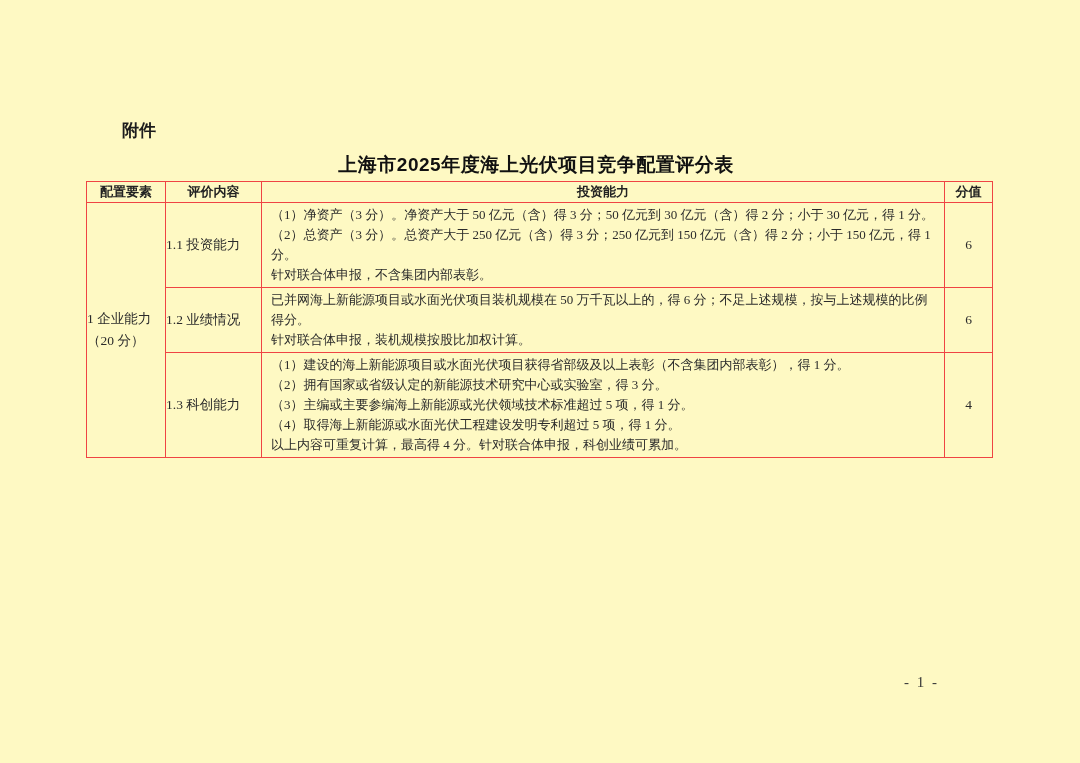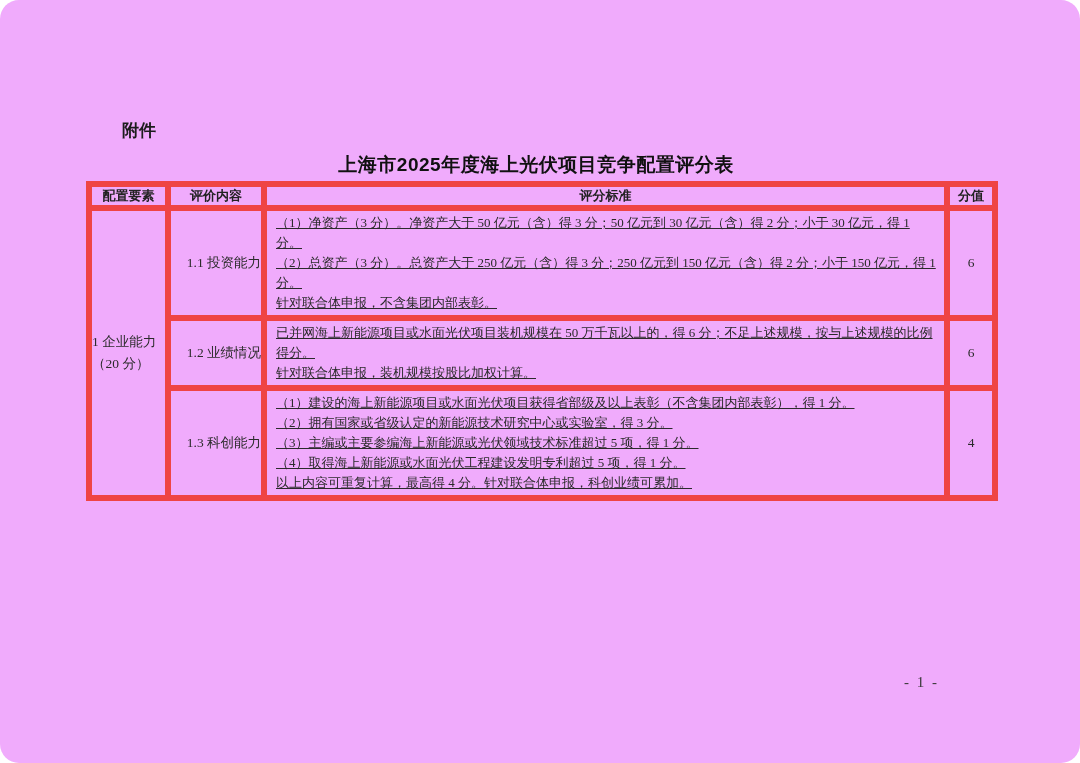--- a/index.html
+++ b/index.html
@@ -11,23 +11,22 @@
   body {
     width: 1080px;
     height: 763px;
     font-family: "Liberation Serif", "DejaVu Serif", serif;
     color: #262626;
     position: relative;
   }
   .page {
     position: absolute;
     inset: 0;
-    background: #f0abfc;
+    background: #fef9c3;
     overflow: hidden;
-    border-radius: 19px;
   }
   .attachment-label {
     position: absolute;
     left: 122px;
     top: 119px;
     font-size: 17px;
     font-weight: 600;
     color: #1c1c1c;
     font-family: "Liberation Sans", "DejaVu Sans", sans-serif;
   }
@@ -47,52 +46,51 @@
   table.scoring-table {
     position: absolute;
     left: 86px;
     top: 181px;
     width: 906px;
     border-collapse: collapse;
     table-layout: fixed;
   }
   .scoring-table th,
   .scoring-table td {
-    border: 6px solid #ef4444;
+    border: 1px solid #ef4444;
     padding: 0;
     vertical-align: middle;
   }
   .scoring-table th {
     height: 21px;
     font-size: 13px;
     font-weight: 600;
     text-align: center;
     color: #222222;
   }
   tr.row-1 { height: 82px; }
   tr.row-2 { height: 58px; }
   tr.row-3 { height: 104px; }
   td.group-cell {
     text-align: left;
     font-size: 13.5px;
     line-height: 22px;
     color: #2b2b2b;
   }
   td.content-cell {
-    text-align: right;
+    text-align: left;
     font-size: 13.5px;
     color: #2b2b2b;
   }
   td.criteria-cell {
     font-size: 13px;
     line-height: 20px;
     padding: 2px 8px 2px 9px;
     color: #2b2b2b;
     text-align: left;
-    text-decoration: underline;
   }
   td.criteria-cell .para { margin: 0; }
   td.score-cell {
     text-align: center;
     font-size: 13.5px;
     color: #2b2b2b;
   }
   .page-number {
     position: absolute;
     left: 904px;
@@ -115,21 +113,21 @@
     <colgroup>
       <col style="width:79px">
       <col style="width:96px">
       <col style="width:683px">
       <col style="width:48px">
     </colgroup>
     <thead>
       <tr class="header-row">
         <th>配置要素</th>
         <th>评价内容</th>
-        <th>评分标准</th>
+        <th>投资能力</th>
         <th>分值</th>
       </tr>
     </thead>
     <tbody>
       <tr class="row-1">
         <td class="group-cell" rowspan="3">
           <div>1 企业能力</div>
           <div>（20 分）</div>
         </td>
         <td class="content-cell">1.1 投资能力</td>

